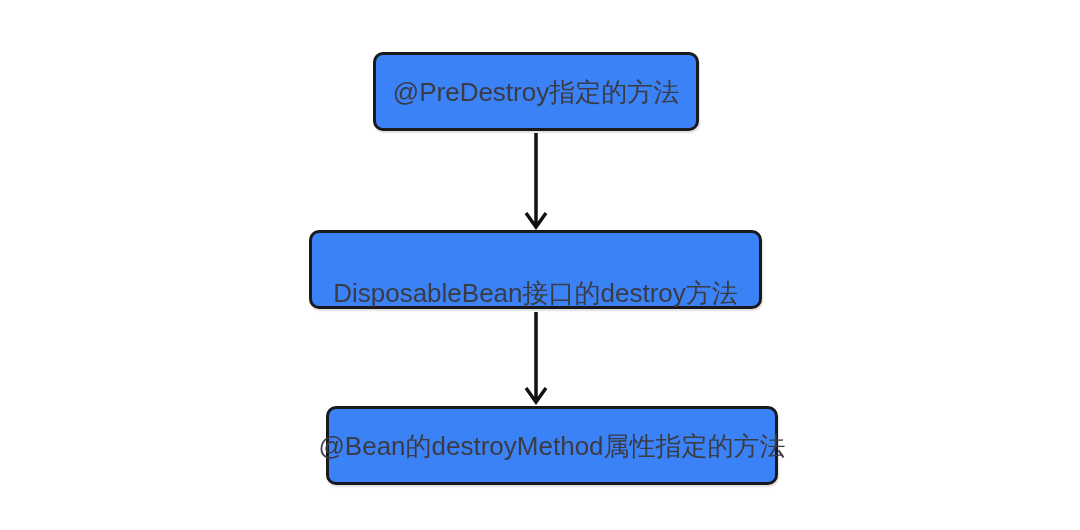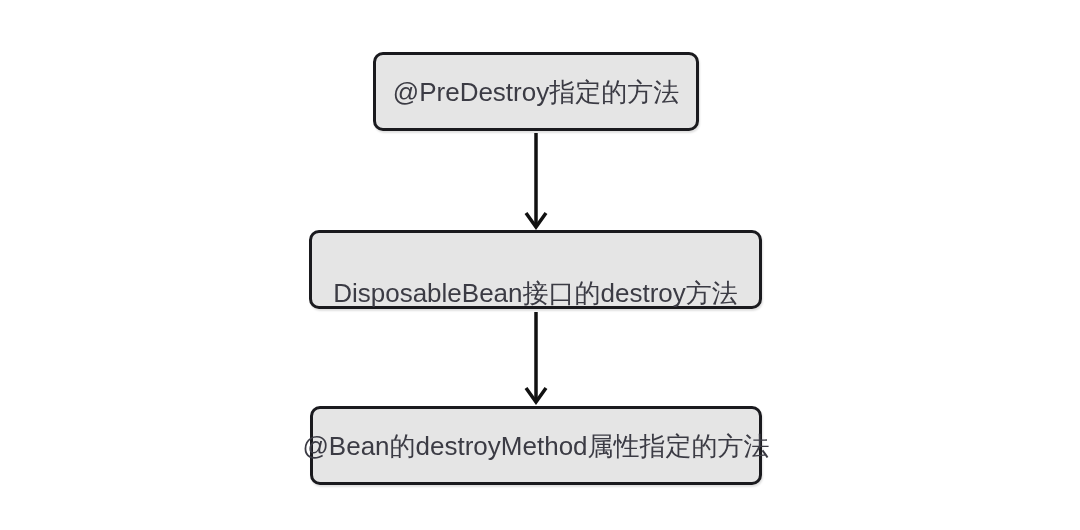--- a/index.html
+++ b/index.html
@@ -11,35 +11,35 @@
     position: relative;
     width: 1080px;
     height: 530px;
     background: #ffffff;
     overflow: hidden;
     font-family: "Liberation Sans", "DejaVu Sans", sans-serif;
   }
   .flow-node {
     position: absolute;
     box-sizing: border-box;
-    background: #e5e5e5;
+    background: #3b82f6;
     border: 3px solid #1a1a1e;
     border-radius: 10px;
     display: flex;
     align-items: center;
     justify-content: center;
     color: #3b3b44;
     font-size: 26px;
     line-height: 1;
     white-space: nowrap;
     box-shadow: 1px 2px 2px rgba(0,0,0,0.12);
   }
   .node-1 { left: 373px; top: 52px;  width: 326px; height: 79px; }
   .node-2 { left: 309px; top: 230px; width: 453px; height: 79px; align-items: flex-end; }
-  .node-3 { left: 310px; top: 406px; width: 452px; height: 79px; }
+  .node-3 { left: 326px; top: 406px; width: 452px; height: 79px; }
   .flow-arrow {
     position: absolute;
     display: block;
   }
   .arrow-1 { left: 520px; top: 133px; }
   .arrow-2 { left: 520px; top: 312px; }
   .flow-arrow line,
   .flow-arrow polyline {
     stroke: #111111;
     stroke-width: 3.5;

